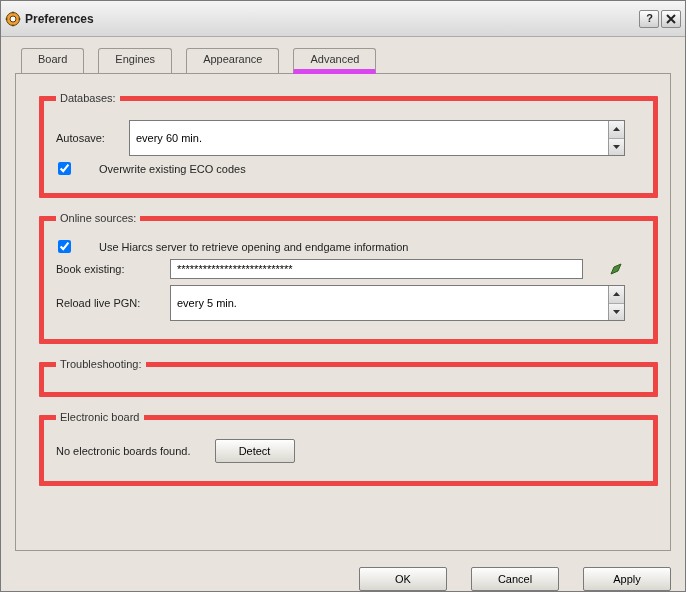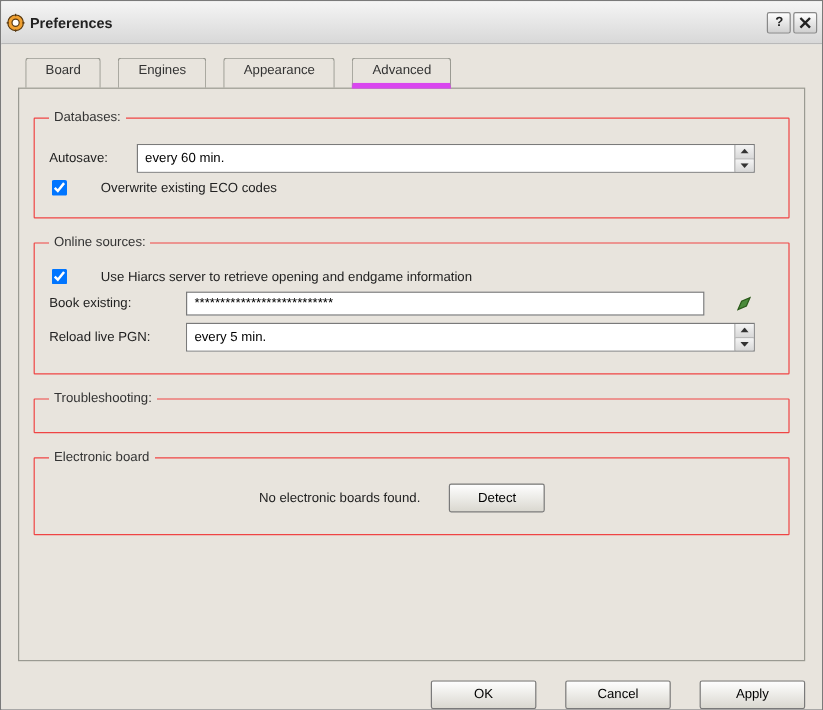--- a/index.html
+++ b/index.html
@@ -70,43 +70,43 @@
 }
 .tabcontent {
   flex: 1;
   border: 1px solid #9a9a92;
   margin: 0 14px 8px 14px;
   padding: 12px;
   background: #e8e4dd;
   position: relative;
 }
 fieldset {
-  border: 1px solid #ef4444;
+  border: 5px solid #ef4444;
   border-radius: 1px;
-  margin: 6px 0 14px 0;
+  margin: 6px 0 14px 11px;
   padding: 10px 28px 12px 12px;
 }
 legend {
   padding: 0 4px;
   color: #333;
   font-size: 11px;
 }
 .row {
   display: flex;
   align-items: center;
   margin: 6px 0;
   gap: 24px;
 }
 .label { color: #222; }
 .spinner-wrap {
   flex: 1;
   display: flex;
   border: 1px solid #7a7a7a;
   background: #fff;
-  height: 24px;
+  height: 36px;
 }
 .spinner-input {
   flex: 1;
   border: none;
   padding: 2px 6px;
   font: inherit;
   outline: none;
   background: #fff;
 }
 .spinner-btns {
@@ -259,21 +259,21 @@
         </div>
       </div>
     </fieldset>
 
     <fieldset>
       <legend>Troubleshooting:</legend>
     </fieldset>
 
     <fieldset>
       <legend>Electronic board</legend>
-      <div class="row" style="justify-content:center">
+      <div class="row" style="justify-content:flex-start">
         <span class="static">No electronic boards found.</span>
         <button class="btn" style="min-width:80px">Detect</button>
       </div>
     </fieldset>
 
   </div>
 
   <div class="btnbar">
     <button class="btn">OK</button>
     <button class="btn">Cancel</button>

